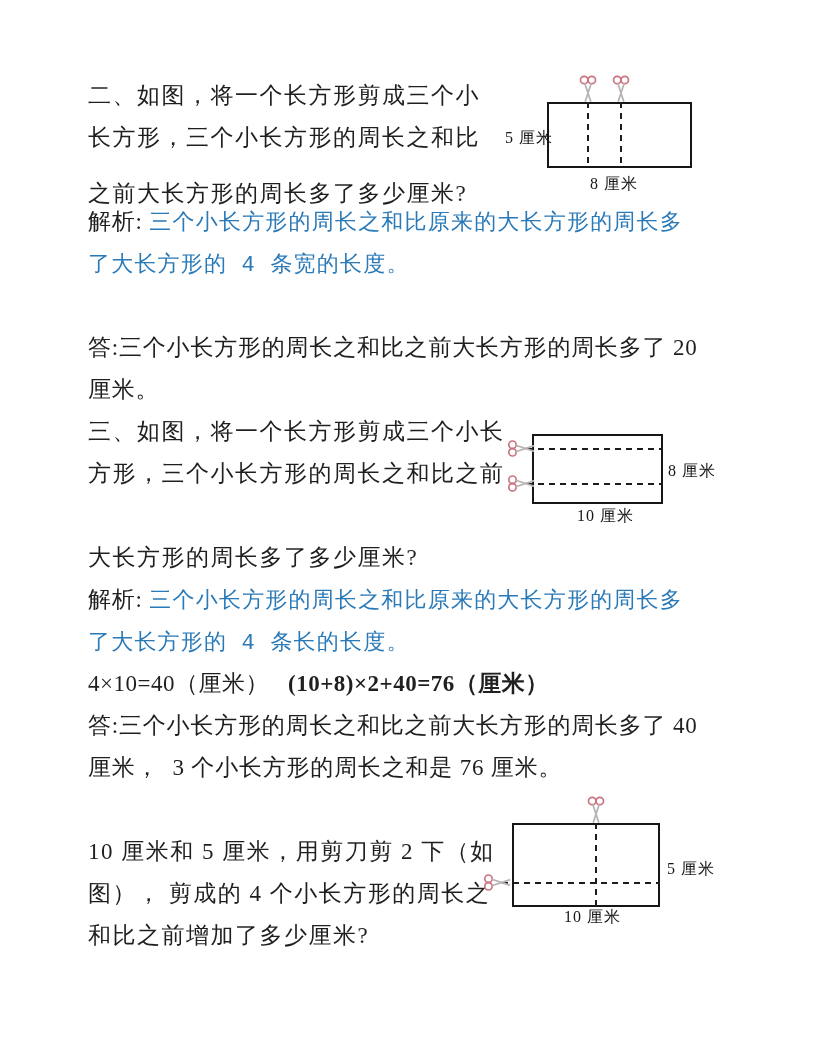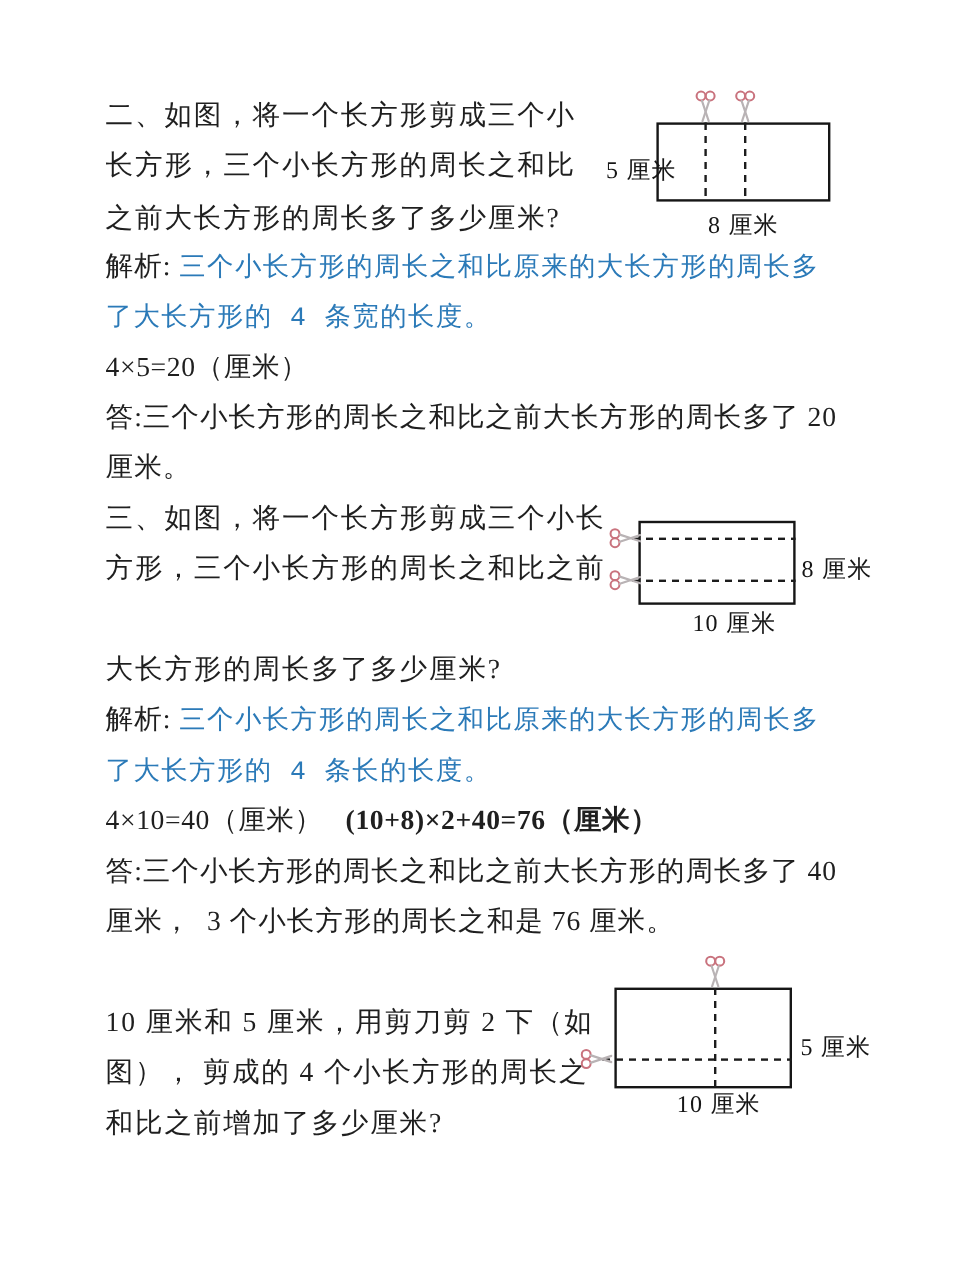--- a/index.html
+++ b/index.html
@@ -34,39 +34,39 @@
   .vdash{
     position:absolute;width:2px;
     background:repeating-linear-gradient(to bottom,#1c1c1c 0 6px,transparent 6px 11px);
   }
   .hdash{
     position:absolute;height:2px;
     background:repeating-linear-gradient(to right,#1c1c1c 0 6px,transparent 6px 11px);
   }
   .dlabel{
     position:absolute;
-    font-size:20px;
+    font-size:16px;
     letter-spacing:1px;
     white-space:pre;
     color:#161616;
   }
   .sc{position:absolute;width:20px;height:27px;}
   .sc svg{display:block;}
   .sc.right{transform:rotate(-90deg);}
   .sc-loop{fill:none;stroke:var(--scissors_pink,#c9737e);stroke-width:1.7;}
   .sc-blade{fill:none;stroke:var(--scissors_blade,#b9b3b5);stroke-width:1.8;stroke-linecap:round;}
 </style>
 </head>
 <body>
 
 <div class="page">
 
   <div class="line stmt" style="top:82px">二、如图，将一个长方形剪成三个小</div>
   <div class="line stmt" style="top:124px">长方形，三个小长方形的周长之和比</div>
-  <div class="line stmt" style="top:168px">之前大长方形的周长多了多少厘米?</div>
+  <div class="line stmt" style="top:180px">之前大长方形的周长多了多少厘米?</div>
 
   <div class="diagram" style="left:490px;top:74px;width:235px;height:120px">
     <div class="drect" style="left:57px;top:28px;width:145px;height:66px"></div>
     <div class="vdash" style="left:97px;top:28px;height:66px"></div>
     <div class="vdash" style="left:130px;top:28px;height:66px"></div>
     <span class="sc" style="left:88px;top:1px">
       <svg width="20" height="27" viewBox="0 0 20 27">
           <circle class="sc-loop" cx="6.2" cy="5" r="3.7"></circle>
           <circle class="sc-loop" cx="13.8" cy="5" r="3.7"></circle>
           <line class="sc-blade" x1="7" y1="9" x2="12.6" y2="26"></line>
@@ -80,21 +80,20 @@
           <line class="sc-blade" x1="7" y1="9" x2="12.6" y2="26"></line>
           <line class="sc-blade" x1="13" y1="9" x2="7.4" y2="26"></line>
         </svg>
     </span>
     <span class="dlabel" style="left:15px;top:54px">5 厘米</span>
     <span class="dlabel" style="left:100px;top:100px">8 厘米</span>
   </div>
 
   <div class="line" style="top:208px"><span class="ana-label">解析: </span><span class="ana-text">三个小长方形的周长之和比原来的大长方形的周长多</span></div>
   <div class="line" style="top:250px"><span class="ana-text">了大长方形的 4 条宽的长度。</span></div>
-  <div class="line calc" style="top:292px">4×5=20（厘米）</div>
   <div class="line ans" style="top:334px">答:三个小长方形的周长之和比之前大长方形的周长多了 20</div>
   <div class="line ans" style="top:376px">厘米。</div>
 
   <div class="line stmt" style="top:418px">三、如图，将一个长方形剪成三个小长</div>
   <div class="line stmt" style="top:460px">方形，三个小长方形的周长之和比之前</div>
   <div class="line stmt" style="top:544px">大长方形的周长多了多少厘米?</div>
 
   <div class="diagram" style="left:485px;top:418px;width:240px;height:112px">
     <div class="drect" style="left:47px;top:16px;width:131px;height:70px"></div>
     <div class="hdash" style="left:42px;top:30px;width:136px"></div>

